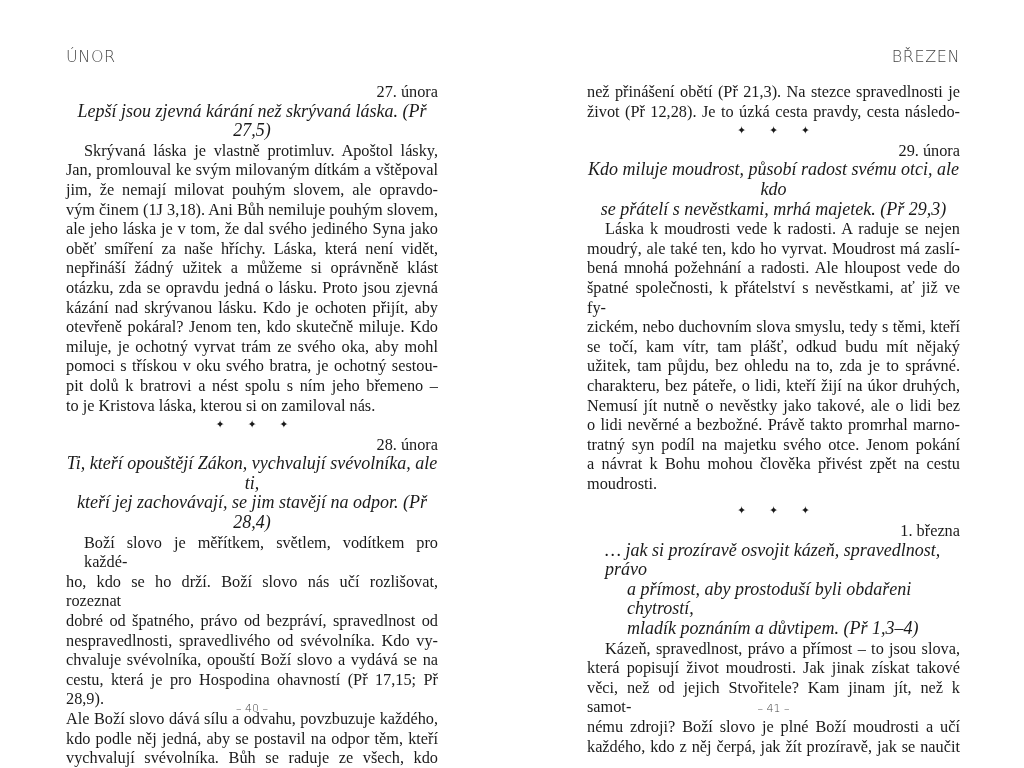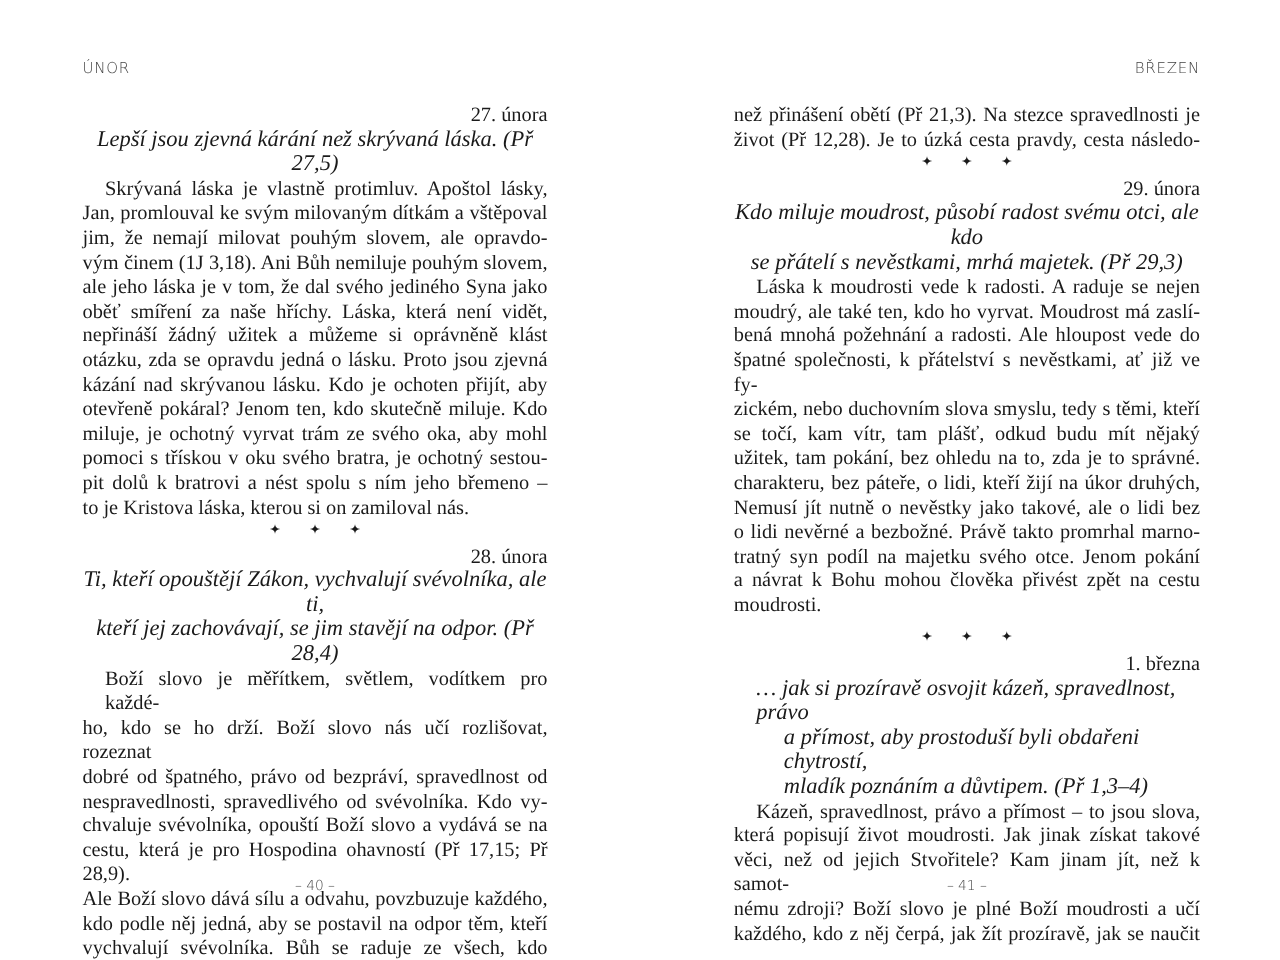--- a/index.html
+++ b/index.html
@@ -2,21 +2,21 @@
 <html><head>
 <meta charset="utf-8">
 <style>
   html, body { margin: 0; padding: 0; background: #ffffff; }
   body { width: 1024px; height: 768px; position: relative; overflow: hidden; color: #1a1a1a; }
   .page { position: absolute; top: 0; height: 768px; }
   .page.left { left: 66px; width: 372px; }
   .page.right { left: 587px; width: 373px; }
   .running-head {
     position: absolute; top: 47px;
-    font-family: "DejaVu Sans", sans-serif; font-size: 12px; letter-spacing: 0.6px;
+    font-family: "DejaVu Sans", sans-serif; font-size: 16px; letter-spacing: 0.6px;
     color: #444; font-weight: 300;
   }
   .page.left .running-head { left: 0; }
   .page.right .running-head { right: 0; }
   .body-text {
     position: absolute; top: 82px; left: 0; right: 0;
     font-family: "Liberation Serif", serif; font-size: 16.3px; line-height: 19.6px;
   }
   .date { text-align: right; }
   .motto { font-style: italic; font-size: 18px; line-height: 19.6px; text-align: center; }
@@ -93,21 +93,21 @@
       <span class="ml">Kdo miluje moudrost, působí radost svému otci, ale kdo</span>
       <span class="ml">se přátelí s nevěstkami, mrhá majetek. (Př 29,3)</span>
     </div>
     <div>
       <span class="line" style="padding-left:18px">Láska k moudrosti vede k radosti. A raduje se nejen</span>
       <span class="line">moudrý, ale také ten, kdo ho vyrvat. Moudrost má zaslí-</span>
       <span class="line">bená mnohá požehnání a radosti. Ale hloupost vede do</span>
       <span class="line">špatné společnosti, k přátelství s nevěstkami, ať již ve fy-</span>
       <span class="line">zickém, nebo duchovním slova smyslu, tedy s těmi, kteří</span>
       <span class="line">se točí, kam vítr, tam plášť, odkud budu mít nějaký</span>
-      <span class="line">užitek, tam pokání, bez ohledu na to, zda je to správné.</span>
+      <span class="line">užitek, tam půjdu, bez ohledu na to, zda je to správné.</span>
       <span class="line">charakteru, bez páteře, o lidi, kteří žijí na úkor druhých,</span>
       <span class="line">Nemusí jít nutně o nevěstky jako takové, ale o lidi bez</span>
       <span class="line">o lidi nevěrné a bezbožné. Právě takto promrhal marno-</span>
       <span class="line">tratný syn podíl na majetku svého otce. Jenom pokání</span>
       <span class="line">a návrat k Bohu mohou člověka přivést zpět na cestu</span>
       <span class="line end">moudrosti.</span>
     </div>
     <div class="sep" style="margin-top:8px">✦ ✦ ✦</div>
     <div class="date">1. března</div>
     <div class="motto left-align">

